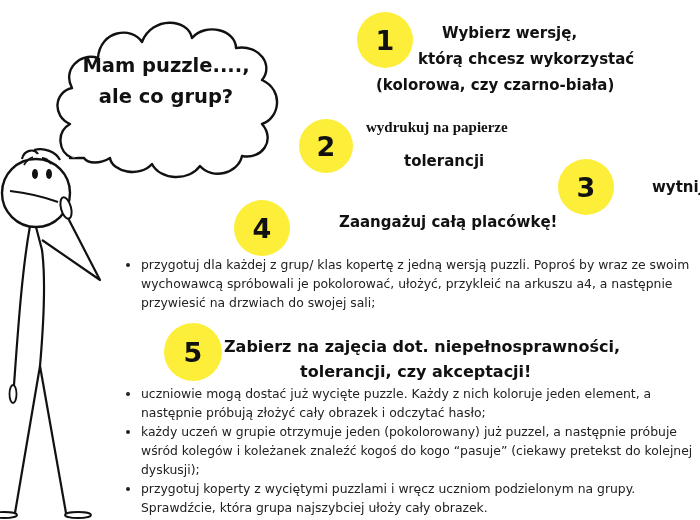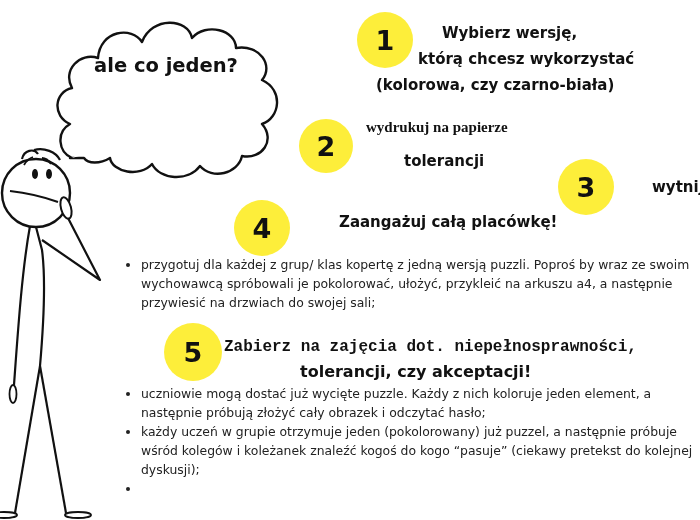--- a/index.html
+++ b/index.html
@@ -57,21 +57,22 @@
   <ellipse cx="13" cy="394" rx="3.5" ry="9" fill="#fff" stroke="#111" stroke-width="1.8"></ellipse>
 
   <path d="M40 366 L 15 513" fill="none" stroke="#111" stroke-width="2.2"></path>
   <path d="M40 366 L 66 513" fill="none" stroke="#111" stroke-width="2.2"></path>
 
   <ellipse cx="4" cy="515" rx="13" ry="3" fill="#fff" stroke="#111" stroke-width="1.8"></ellipse>
   <ellipse cx="78" cy="515" rx="13" ry="3" fill="#fff" stroke="#111" stroke-width="1.8"></ellipse>
 </svg>
 
 <div class="bubble-text">
-  <div>ale co jeden?</div>
+  <div>Mam puzzle....,</div>
+  <div>ale co grup?</div>
 </div>
 
 <div class="circle" style="left:357px; top:12px; width:56px; height:56px;">
   <span>1</span>
 </div>
 <div class="abs step-text" style="left:418px; top:22px;margin-left:24px;">Wybierz wersję,</div>
 <div class="abs step-text" style="left:418px; top:48px;">którą chcesz wykorzystać</div>
 <div class="abs step-text" style="left:376px; top:74px;">(kolorowa, czy czarno-biała)</div>
 
 <div class="circle" style="left:299px; top:119px; width:54px; height:54px;">
@@ -90,20 +91,20 @@
 </div>
 <div class="abs step-text" style="left:302px; top:211px;margin-left:37px;">Zaangażuj całą placówkę!</div>
 
 <ul class="bl" style="left:119px; top:255px; width:585px;">
   <li><span class="dot"></span><span>przygotuj dla każdej z grup/ klas kopertę z jedną wersją puzzli. Poproś by wraz ze swoim wychowawcą spróbowali je pokolorować, ułożyć, przykleić na arkuszu a4, a następnie przywiesić na drzwiach do swojej sali;</span></li>
 </ul>
 
 <div class="circle" style="left:164px; top:323px; width:58px; height:58px;">
   <span>5</span>
 </div>
-<div class="abs step-text" style="left:224px; top:336px; font-size:16px;font-family:Liberation Mono, monospace;">Zabierz na zajęcia dot. niepełnosprawności,</div>
+<div class="abs step-text" style="left:224px; top:336px; font-size:16px;">Zabierz na zajęcia dot. niepełnosprawności,</div>
 <div class="abs step-text" style="left:300px; top:361px; font-size:16px;">tolerancji, czy akceptacji!</div>
 
 <ul class="bl" style="left:119px; top:384px; width:585px;">
   <li><span class="dot"></span><span>uczniowie mogą dostać już wycięte puzzle. Każdy z nich koloruje jeden element, a następnie próbują złożyć cały obrazek i odczytać hasło;</span></li>
   <li><span class="dot"></span><span>każdy uczeń w grupie otrzymuje jeden (pokolorowany) już puzzel, a następnie próbuje wśród kolegów i koleżanek znaleźć kogoś do kogo “pasuje” (ciekawy pretekst do kolejnej dyskusji);</span></li>
-  <li><span class="dot"></span></li>
+  <li><span class="dot"></span><span>przygotuj koperty z wyciętymi puzzlami i wręcz uczniom podzielonym na grupy. Sprawdźcie, która grupa najszybciej ułoży cały obrazek.</span></li>
 </ul>
 
 </body></html>

